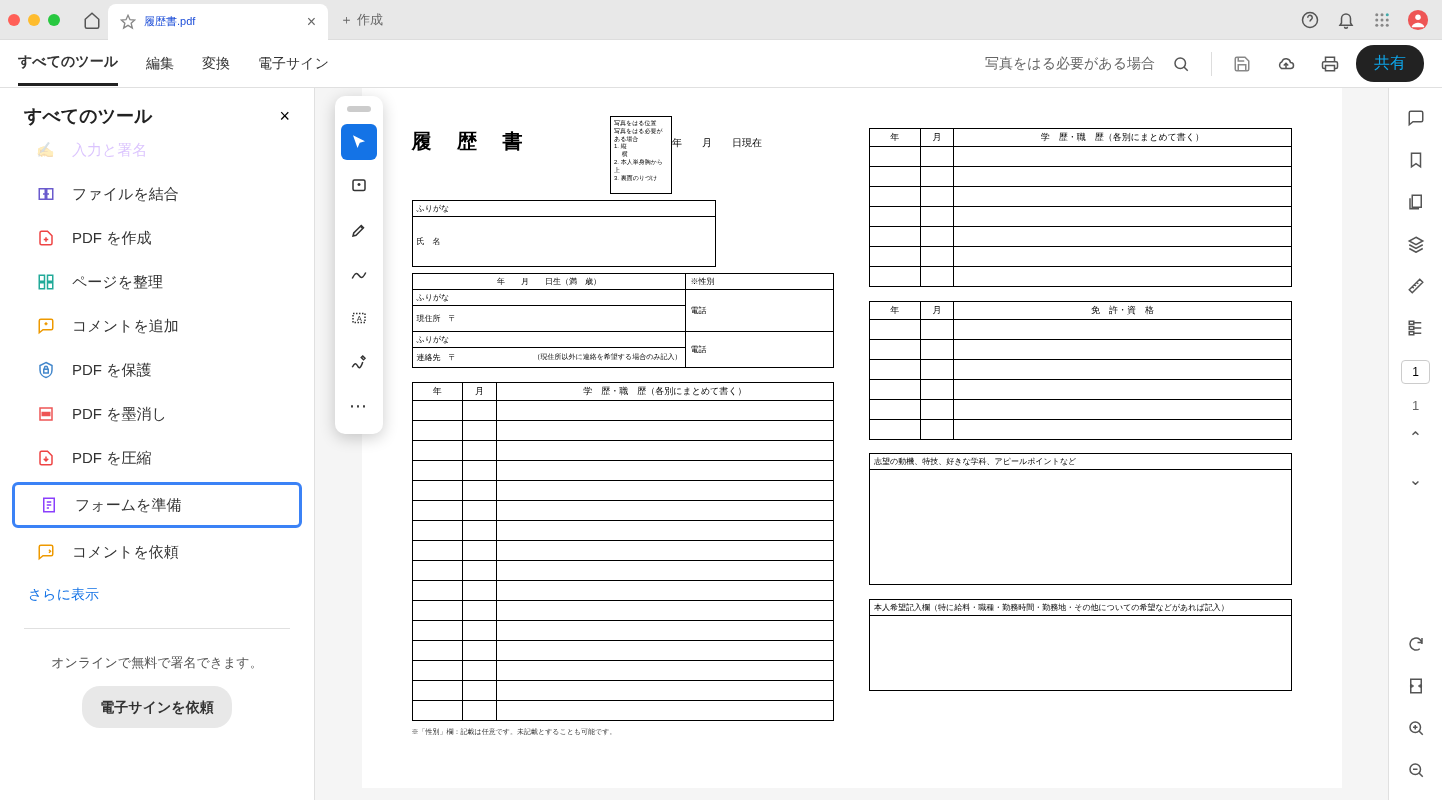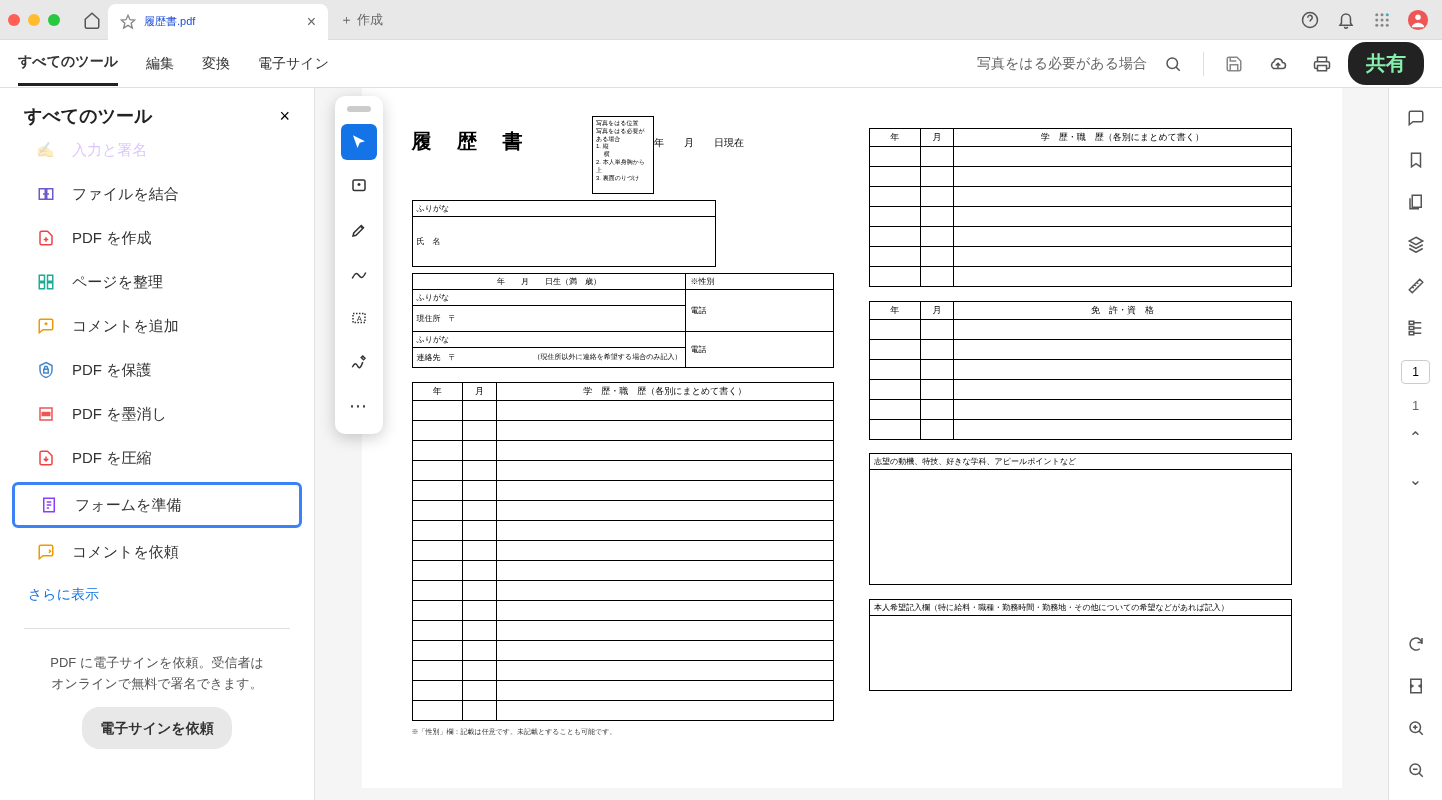--- a/index.html
+++ b/index.html
@@ -13,42 +13,42 @@
 .tab-title{font-size:11px;color:#1d4ed8}
 .closex{margin-left:auto;font-size:16px;color:#666;cursor:pointer}
 .newtab{display:flex;align-items:center;gap:4px;padding:6px 12px;color:#666;font-size:13px;cursor:pointer}
 .titlebar-right{margin-left:auto;display:flex;gap:4px;align-items:center}
 .menubar{height:48px;background:#fff;display:flex;align-items:center;padding:0 18px;border-bottom:1px solid #e0e0e0}
 .menu-item{font-size:14px;color:#333;margin-right:28px;padding:12px 0;cursor:pointer}
 .menu-item.active{border-bottom:3px solid #222;font-weight:600}
 .menubar-right{margin-left:auto;display:flex;align-items:center;gap:8px}
 .search-text{font-size:14px;color:#666}
 .iconbtn{width:36px;height:36px;display:flex;align-items:center;justify-content:center;cursor:pointer;border-radius:4px;color:#555}
-.share-btn{background:#222;color:#86efac;border-radius:18px;padding:8px 18px;font-size:20px;font-weight:700;cursor:pointer}
+.share-btn{background:#222;color:#0ea5e9;border-radius:18px;padding:8px 18px;font-size:16px;font-weight:400;cursor:pointer}
 .vsep{width:1px;height:24px;background:#ddd;margin:0 4px}
 .body{flex:1;display:flex;overflow:hidden}
 .leftpanel{width:315px;background:#fff;border-right:1px solid #e0e0e0;display:flex;flex-direction:column;padding:16px 0}
 .panel-header{display:flex;align-items:center;padding:0 24px 8px;justify-content:space-between}
 .panel-title{font-size:18px;font-weight:700;color:#222}
 .tool-item{display:flex;align-items:center;gap:16px;padding:10px 24px;cursor:pointer;font-size:15px;color:#333;margin:2px 12px;border-radius:6px}
 .tool-item.highlighted{border:3px solid #3b82f6;border-radius:6px;margin:2px 12px}
 .tool-icon{width:20px;height:20px;display:flex;align-items:center;justify-content:center}
 .show-more{color:#1473e6;font-size:14px;padding:12px 28px;cursor:pointer}
 .panel-divider{height:1px;background:#e0e0e0;margin:12px 24px}
 .panel-foot{padding:12px 24px;text-align:center;font-size:13px;color:#555;line-height:1.6}
 .foot-btn{display:inline-block;background:#e8e8e8;border-radius:18px;padding:10px 18px;font-size:14px;font-weight:600;margin-top:12px;cursor:pointer;color:#333}
 .center{flex:1;position:relative;background:#f5f5f5;overflow:auto}
 .floatbar{position:absolute;left:20px;top:8px;background:#fff;border-radius:10px;box-shadow:0 4px 16px rgba(0,0,0,.2);padding:10px 6px;display:flex;flex-direction:column;gap:8px;z-index:10}
 .floatbar .handle{width:24px;height:6px;background:#ccc;border-radius:3px;margin:0 auto 4px}
 .fbtn{width:36px;height:36px;display:flex;align-items:center;justify-content:center;border-radius:6px;cursor:pointer;color:#333}
 .fbtn.active{background:#1473e6;color:#fff}
 .doc{background:#fff;margin:0 auto;width:980px;min-height:700px;padding:40px 50px 20px;display:flex;gap:35px;font-size:9px;color:#000}
 .doc-col{flex:1}
 .doc h1{font-size:20px;letter-spacing:10px;display:inline-block;font-weight:600}
-.doc-date{float:right;font-size:10px;margin-top:8px;margin-right:90px}
+.doc-date{float:right;font-size:10px;margin-top:8px;margin-right:72px}
 .photo-box{float:right;width:62px;height:78px;border:1px solid #000;font-size:6px;padding:3px;line-height:1.3;margin-top:-12px}
 .grid{border:1px solid #000;border-collapse:collapse;width:100%}
 .grid td,.grid th{border:1px solid #000;padding:2px 4px;font-size:8px;font-weight:normal;text-align:left}
 .grid .hdr{text-align:center;font-size:9px}
 .row-tall{height:20px}
 .row-xtall{height:115px}
 .sm{font-size:7px}
 .footnote{font-size:7px;margin-top:6px;color:#333}
 .rightrail{width:54px;background:#fff;border-left:1px solid #e0e0e0;display:flex;flex-direction:column;align-items:center;padding:12px 0;gap:6px}
 .rbtn{width:36px;height:36px;display:flex;align-items:center;justify-content:center;cursor:pointer;color:#555;border-radius:4px}
@@ -245,21 +245,20 @@
           <svg width="18" height="18" viewBox="0 0 24 24" fill="none" stroke="#e90" stroke-width="2">
             <path d="M21 15a2 2 0 01-2 2H8l-5 4V5a2 2 0 012-2h14a2 2 0 012 2v10z"></path>
             <path d="M16 9l2 2-2 2"></path>
           </svg>
         </span>
         <span>コメントを依頼</span>
       </div>
     <div class="show-more">さらに表示</div>
     <div class="panel-divider"></div>
     <div class="panel-foot">
-      <div>PDF に電子サインを依頼。受信者は</div>
       <div>オンラインで無料で署名できます。</div>
       <div class="foot-btn">電子サインを依頼</div>
     </div>
   </div>
 
   <div class="center">
     <div class="floatbar">
       <div class="handle"></div>
       <div class="fbtn active">
           <svg width="18" height="18" viewBox="0 0 24 24" fill="#fff">

